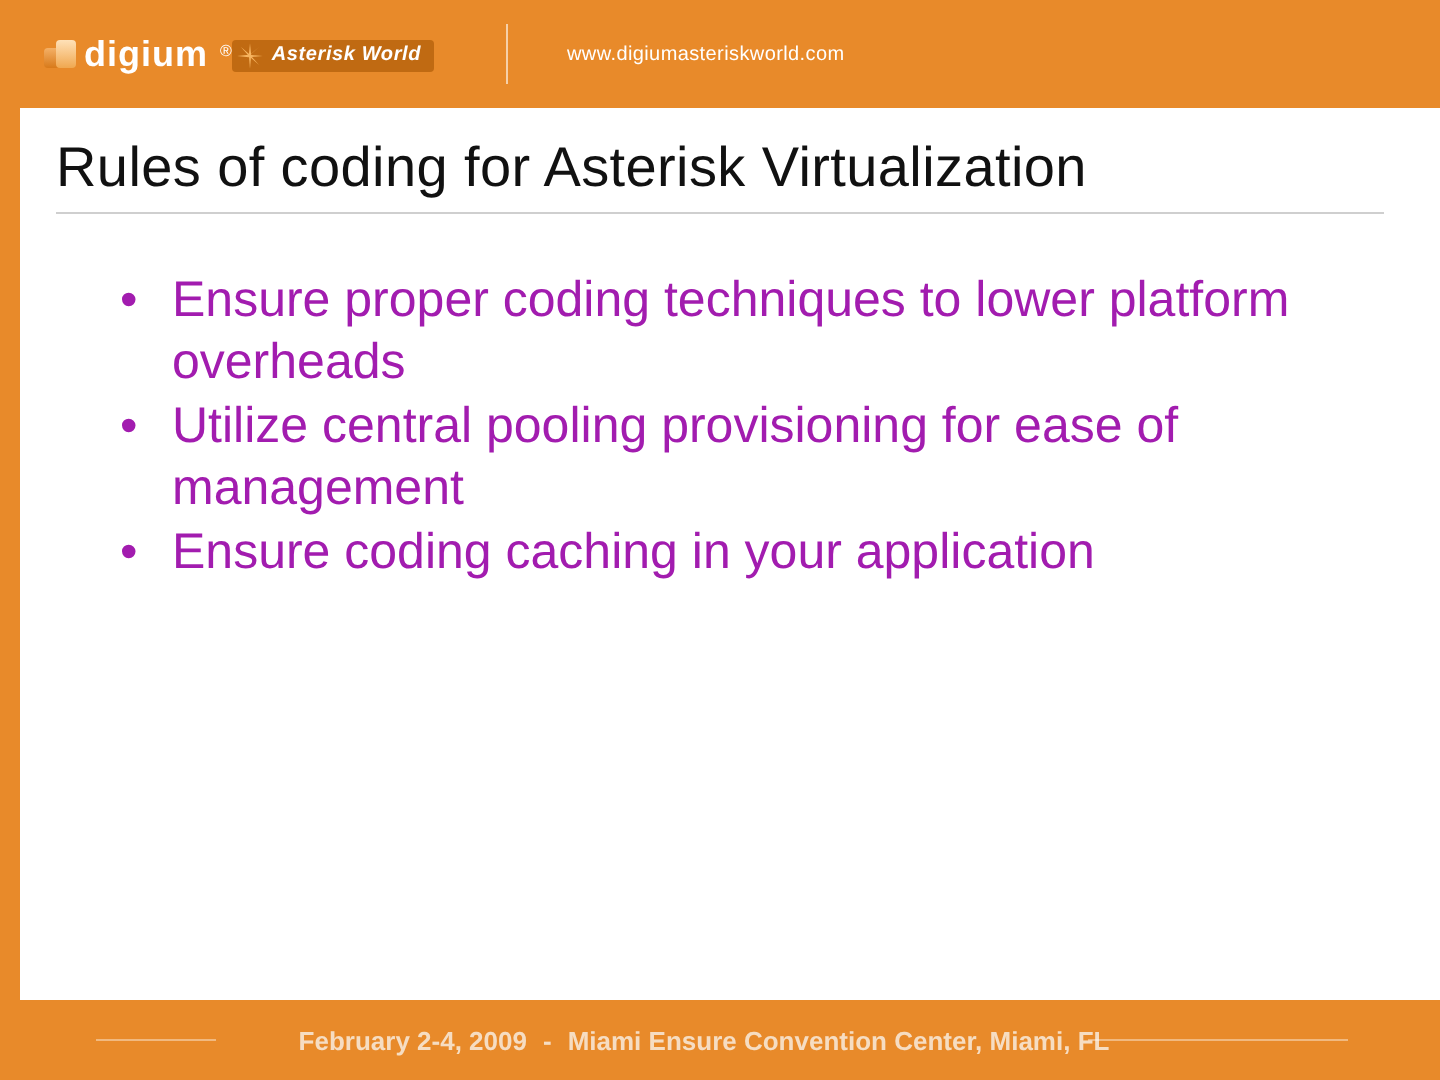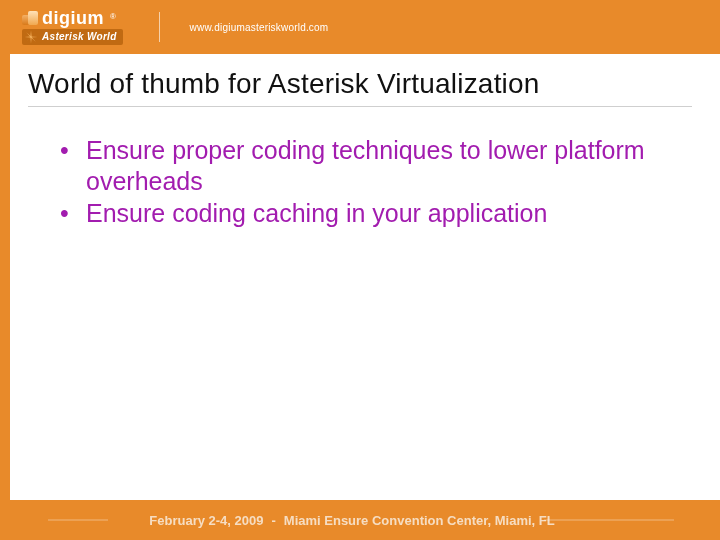--- a/index.html
+++ b/index.html
@@ -29,21 +29,21 @@
   }
 
   
   .header-inner {
     position: absolute; top: 0; left: 0; right: 0; height: 54px;
     display: flex; align-items: center;
     color: #fff;
   }
   .logo-block {
     margin-left: 22px;
-    display: flex; flex-direction: column; align-items: flex-start;
+    display: flex; flex-direction: row; align-items: flex-start;
     line-height: 1;
   }
   .digium-row { display: flex; align-items: flex-end; gap: 4px; }
   .digium-mark {
     width: 16px; height: 16px; position: relative;
   }
   .digium-mark::before, .digium-mark::after {
     content: ""; position: absolute; border-radius: 2px;
   }
   .digium-mark::before {
@@ -165,23 +165,24 @@
       </span>
       <span class="aw-text">Asterisk World</span>
     </div>
   </div>
   <div class="vrule"></div>
   <div class="site-url">www.digiumasteriskworld.com</div>
 </div>
 
 <div class="content-card">
   <div class="slide-inner">
-    <div class="slide-title">World of thumb for Asterisk Virtualization</div>
+    <div class="slide-title">Rules of coding for Asterisk Virtualization</div>
     <ul class="bullets">
       <li>Ensure proper coding techniques to lower platform overheads</li>
+      <li>Utilize central pooling provisioning for ease of management</li>
       <li>Ensure coding caching in your application</li>
     </ul>
   </div>
 </div>
 
 <div class="footer-inner">
   <div class="footer-pad-left"></div>
   <div class="footer-text">
     <span>February 2-4, 2009</span>
     <span class="footer-sep">-</span>

